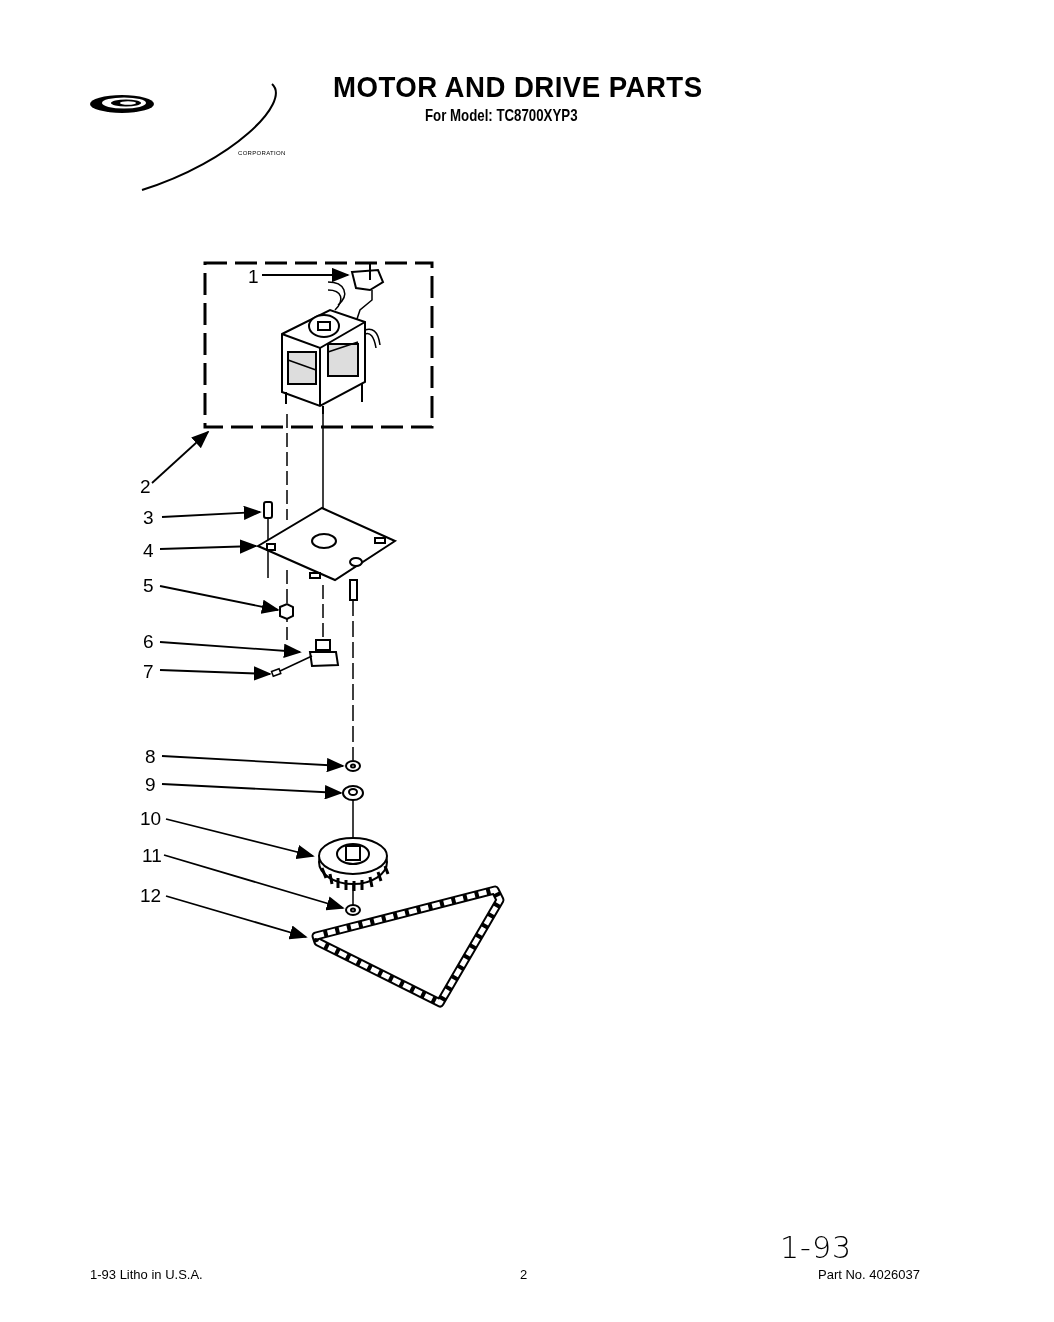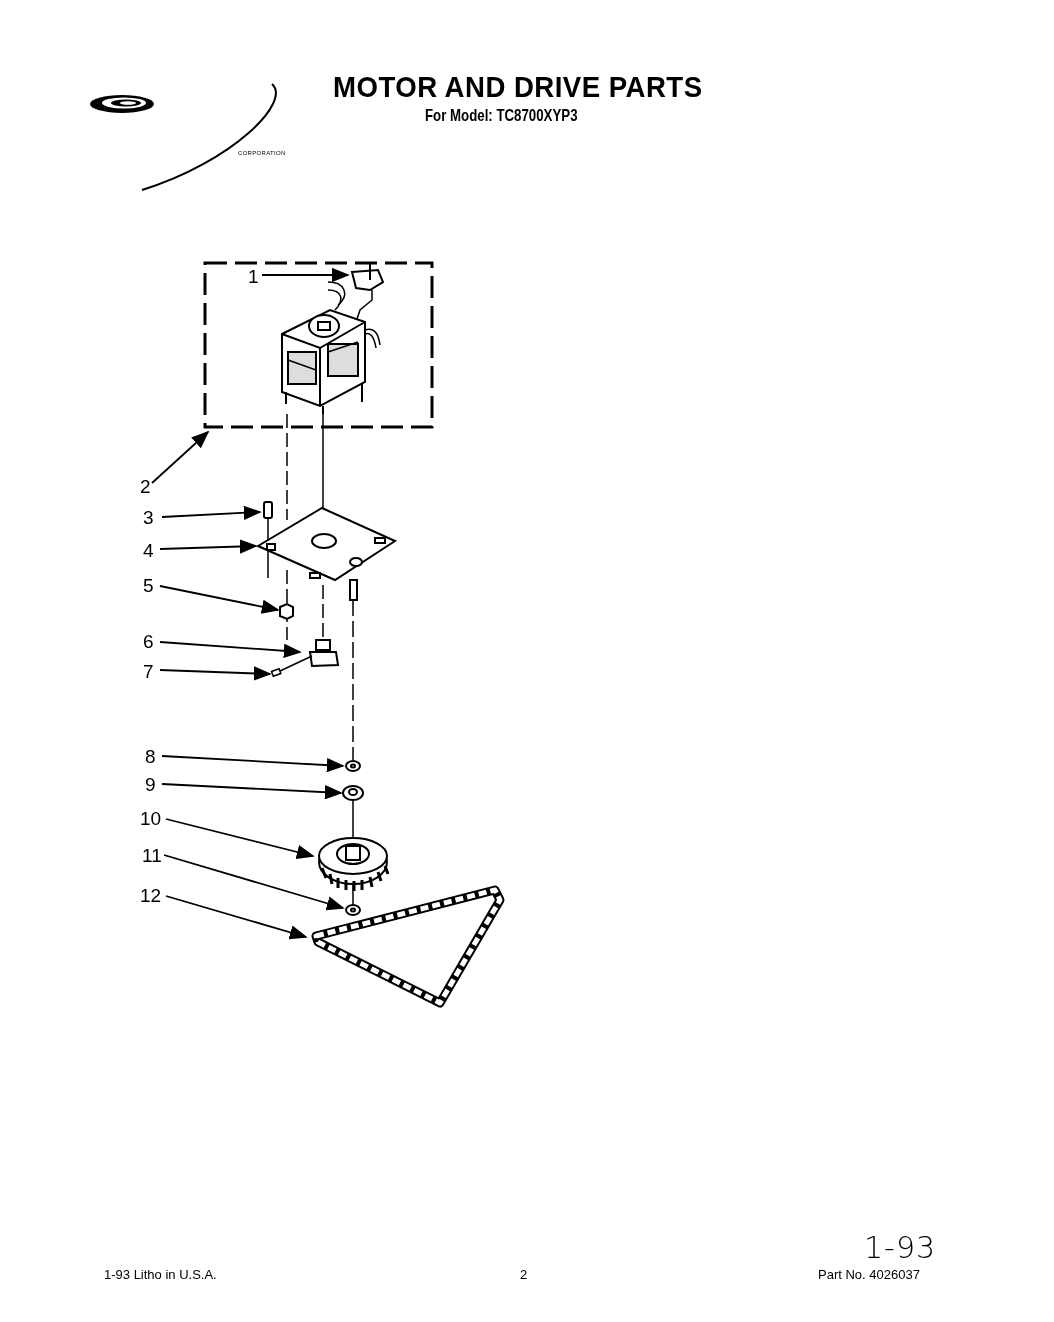--- a/index.html
+++ b/index.html
@@ -6,24 +6,24 @@
     body { width: 1054px; height: 1322px; position: relative; overflow: hidden; font-family: "Liberation Sans", sans-serif; color: #000; }
     .abs { position: absolute; }
     .title { left: 333px; top: 70px; font-size: 30px; font-weight: bold; letter-spacing: 0.5px; font-family: "Liberation Sans", sans-serif; transform: scaleX(0.92); transform-origin: left top; white-space: nowrap; }
     .subtitle { left: 425px; top: 106px; font-size: 17px; font-weight: bold; font-family: "Liberation Sans", sans-serif; transform: scaleX(0.78); transform-origin: left top; white-space: nowrap; }
     .logo { left: 82px; top: 82px; width: 230px; height: 115px; }
     .logo-word { position: absolute; left: 24px; top: 22px; font-family: "Liberation Serif", serif; font-weight: bold; font-size: 44px; letter-spacing: -1px; }
     .logo-corp { position: absolute; left: 156px; top: 68px; font-family: "Liberation Sans", sans-serif; font-size: 6px; letter-spacing: 0.3px; }
     .diagram { left: 0; top: 0; width: 1054px; height: 1322px; }
     .callout { font-family: "Liberation Sans", sans-serif; font-size: 19px; }
     .footer { top: 1267px; font-size: 13px; font-family: "Liberation Sans", sans-serif; }
-    .footer-left { left: 104px; text-align: center; }
+    .footer-left { left: 90px; text-align: center; }
     .footer-center { left: 520px; }
     .footer-right { left: 818px; }
-    .handwritten { left: 864px; top: 1230px; font-size: 30px; font-family: "DejaVu Sans", sans-serif; font-weight: 200; letter-spacing: 1px; }
+    .handwritten { left: 780px; top: 1230px; font-size: 30px; font-family: "DejaVu Sans", sans-serif; font-weight: 200; letter-spacing: 1px; }
   </style>
 </head>
 <body>
 
 <div class="abs logo">
   <svg width="230" height="115" viewBox="0 0 230 115" style="position:absolute;left:0;top:0">
     <ellipse cx="40" cy="22" rx="32" ry="9" fill="#000"></ellipse>
     <ellipse cx="42" cy="21" rx="22" ry="5.5" fill="#fff"></ellipse>
     <ellipse cx="44" cy="21" rx="15" ry="3.5" fill="#000"></ellipse>
     <ellipse cx="46" cy="21" rx="8" ry="1.8" fill="#fff"></ellipse>

